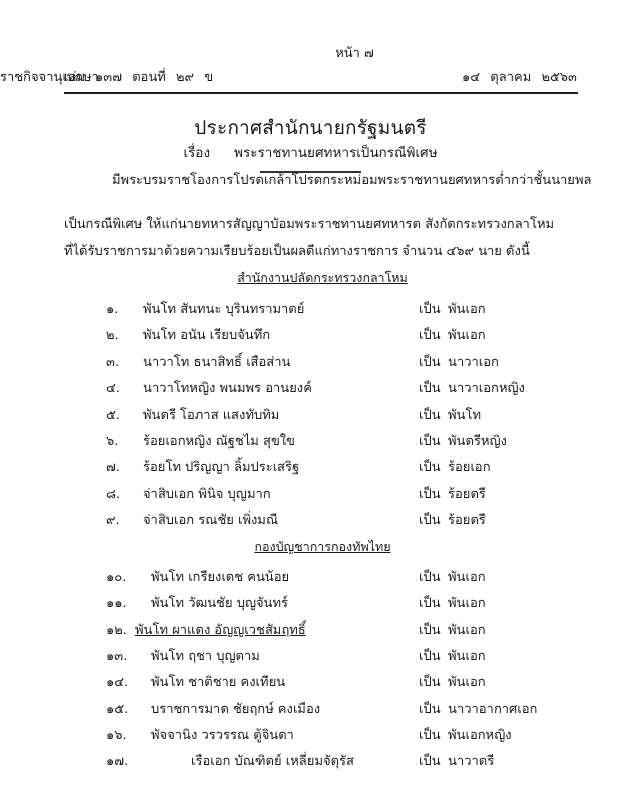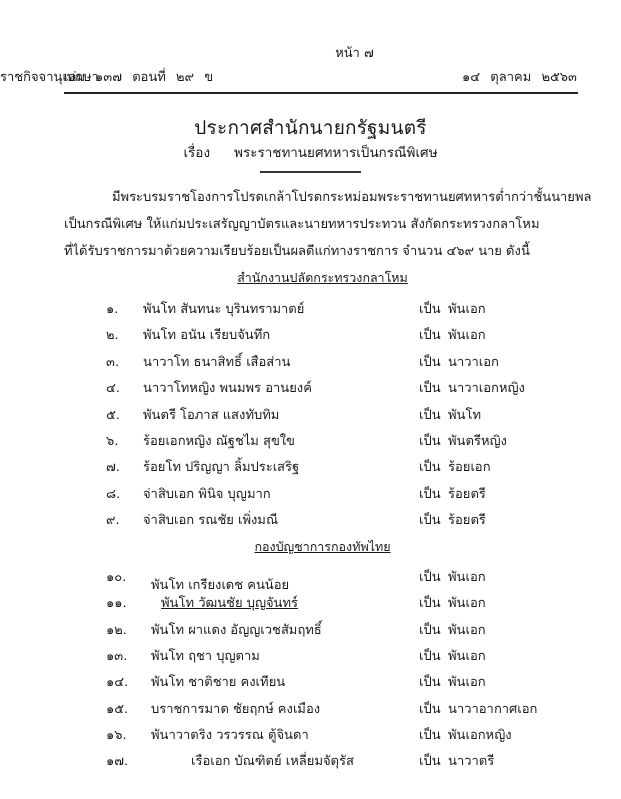--- a/index.html
+++ b/index.html
@@ -13,21 +13,21 @@
   .hdr { top:66px; font-size:13px; }
   .hdr-left { left:64px; word-spacing:6px; }
   .hdr-center { left:0; width:621px; text-align:left; }
   .hdr-right { right:44px; word-spacing:6px; }
   .rule { position:absolute; left:64px; top:92px; width:514px; height:1.5px; background:#222; }
   .title { top:112px; left:0; width:621px; text-align:center; font-size:19px; letter-spacing:0.2px; }
   .subject { top:141px; left:0; width:621px; text-align:center; font-size:13.5px; }
   .subject .lbl { margin-right:24px; }
   .short-rule { position:absolute; left:260px; top:171px; width:101px; height:1.5px; background:#333; }
   .para { left:64px; font-size:13px; }
-  .p1 { top:186px; left:112px;text-align:center; }
+  .p1 { top:169px; left:112px;text-align:center; }
   .p2 { top:213px; }
   .p3 { top:240px; }
   .section { left:0; width:621px; text-align:center; font-size:12.5px; text-decoration:underline;padding-left:12px; }
   .row { position:absolute; left:0; width:621px; height:26px; font-size:13px; }
   .row .num { position:absolute; left:106px; width:32px; text-align:left; }
   .row .name { position:absolute; left:143px; white-space:nowrap; }
   .row .pen { position:absolute; left:419px; }
   .row .rank { position:absolute; left:448px; white-space:nowrap; }
 </style>
 </head>
@@ -39,21 +39,21 @@
 <div class="abs hdr hdr-right">๑๔ ตุลาคม ๒๕๖๓</div>
 <div class="rule"></div>
 
 <div class="abs title">ประกาศสำนักนายกรัฐมนตรี</div>
 <div class="abs subject">
   <span class="lbl">เรื่อง</span><span>พระราชทานยศทหารเป็นกรณีพิเศษ</span>
 </div>
 <div class="short-rule"></div>
 
 <div class="abs para p1">มีพระบรมราชโองการโปรดเกล้าโปรดกระหม่อมพระราชทานยศทหารต่ำกว่าชั้นนายพล</div>
-<div class="abs para p2">เป็นกรณีพิเศษ  ให้แก่มประเสรัญญาบัตรและนายทหารประทวน  สังกัดกระทรวงกลาโหม</div>
+<div class="abs para p2">เป็นกรณีพิเศษ  ให้แก่นายทหารสัญญาบัอมพระราชทานยศทหารต  สังกัดกระทรวงกลาโหม</div>
 <div class="abs para p3">ที่ได้รับราชการมาด้วยความเรียบร้อยเป็นผลดีแก่ทางราชการ  จำนวน  ๔๖๙  นาย  ดังนี้</div>
 
 <div class="abs section" style="top:268px;">สำนักงานปลัดกระทรวงกลาโหม</div>
 
 <div id="list0">
     <div class="row" style="top: 298px;">
       <span class="num">๑.</span>
       <span class="name">พันโท สันทนะ  บุรินทรามาตย์</span>
       <span class="pen">เป็น</span>
       <span class="rank">พันเอก</span>
@@ -106,33 +106,33 @@
       <span class="pen">เป็น</span>
       <span class="rank">ร้อยตรี</span>
     </div>
   </div>
 
 <div class="abs section" style="top:537px;">กองบัญชาการกองทัพไทย</div>
 
 <div id="list1">
     <div class="row" style="top: 566px;">
       <span class="num">๑๐.</span>
-      <span class="name" style="left: 151px; margin-top: 8px;">พันโท เกรียงเดช  คนน้อย</span>
+      <span class="name" style="left: 151px;">พันโท เกรียงเดช  คนน้อย</span>
       <span class="pen">เป็น</span>
       <span class="rank">พันเอก</span>
     </div>
     <div class="row" style="top: 592.3px; padding-left: 17px;">
       <span class="num">๑๑.</span>
-      <span class="name" style="left: 161px; text-decoration: underline;">พันโท วัฒนชัย  บุญจันทร์</span>
+      <span class="name" style="left: 151px;">พันโท วัฒนชัย  บุญจันทร์</span>
       <span class="pen">เป็น</span>
       <span class="rank">พันเอก</span>
     </div>
     <div class="row" style="top: 618.6px; padding-left: 41px;">
       <span class="num">๑๒.</span>
-      <span class="name" style="left: 151px;">พันโท ผาแดง  อัญญเวชสัมฤทธิ์</span>
+      <span class="name" style="left: 135px; text-decoration: underline;">พันโท ผาแดง  อัญญเวชสัมฤทธิ์</span>
       <span class="pen">เป็น</span>
       <span class="rank">พันเอก</span>
     </div>
     <div class="row" style="top: 644.9px;">
       <span class="num">๑๓.</span>
       <span class="name" style="left: 151px;">พันโท ฤชา  บุญตาม</span>
       <span class="pen">เป็น</span>
       <span class="rank">พันเอก</span>
     </div>
     <div class="row" style="top: 671.2px;">
@@ -142,21 +142,21 @@
       <span class="rank">พันเอก</span>
     </div>
     <div class="row" style="top: 697.5px;">
       <span class="num">๑๕.</span>
       <span class="name" style="left: 151px;">บราชการมาด ชัยฤกษ์  คงเมือง</span>
       <span class="pen">เป็น</span>
       <span class="rank">นาวาอากาศเอก</span>
     </div>
     <div class="row" style="top: 723.8px;">
       <span class="num">๑๖.</span>
-      <span class="name" style="left: 151px;">พันาวาตริง วรวรรณ  ตู้จินดา</span>
+      <span class="name" style="left: 151px;">พัจจานิง วรวรรณ  ตู้จินดา</span>
       <span class="pen">เป็น</span>
       <span class="rank">พันเอกหญิง</span>
     </div>
     <div class="row" style="top: 750.1px;">
       <span class="num">๑๗.</span>
       <span class="name" style="left: 151px; margin-left: 40px;">เรือเอก บัณฑิตย์  เหลี่ยมจัตุรัส</span>
       <span class="pen">เป็น</span>
       <span class="rank">นาวาตรี</span>
     </div>
   </div>

